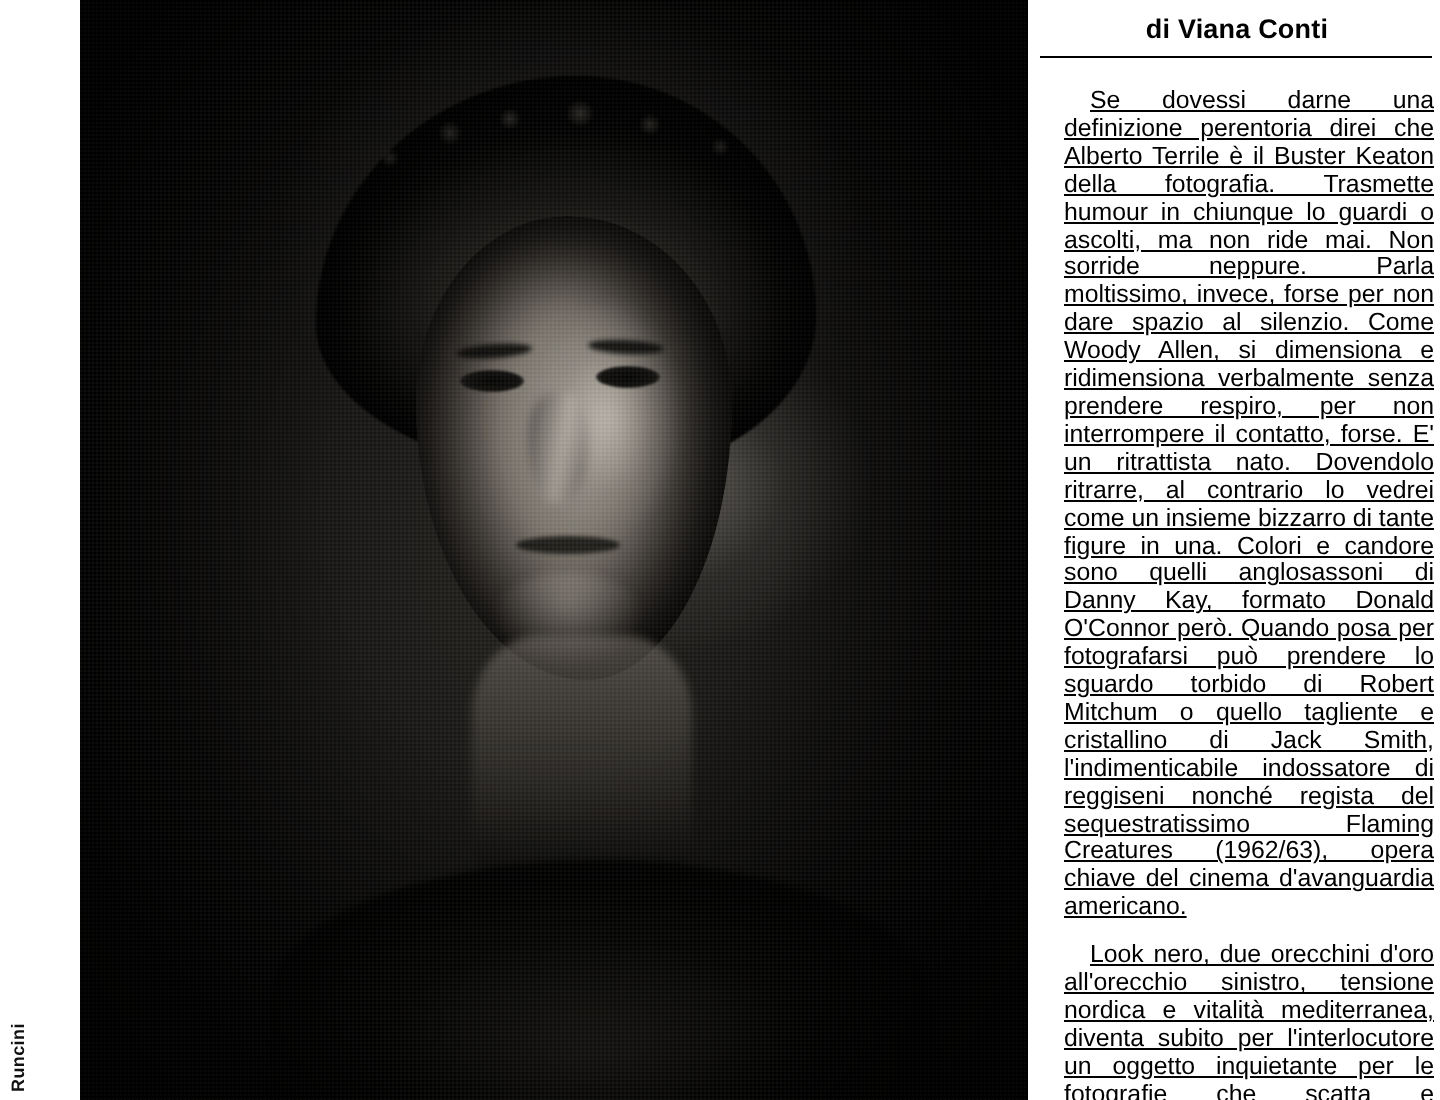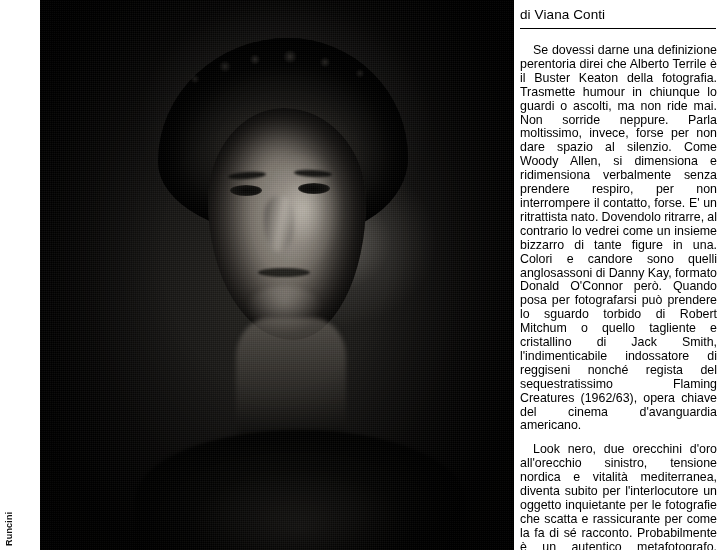--- a/index.html
+++ b/index.html
@@ -228,40 +228,41 @@
   .text-col {
     position: absolute;
     left: 520px;
     top: 0;
     width: 197px;
     height: 550px;
     overflow: hidden;
     font-family: "Liberation Sans", sans-serif;
   }
   .byline {
-    text-align: left;
+    text-align: center;
     font-size: 13.5px;
-    font-weight: normal;
+    font-weight: bold;
     color: #000;
     padding-top: 7px;
     letter-spacing: 0.1px;
   }
   .body-text {
     margin-top: 8px;
     font-size: 12.4px;
     line-height: 13.9px;
     color: #000;
     text-align: justify;
     text-justify: inter-word;
     hyphens: manual;
     word-spacing: -0.3px;
   }
   .body-text p {
-    margin: 0 0 0 0;
+    margin: 0 0 0 12px;
     text-indent: 13px;
+    text-decoration: underline;
   }
   .body-text p + p {
     margin-top: 10px;
   }
 </style>
 </head>
 <body>
 
 <div class="page">
 

